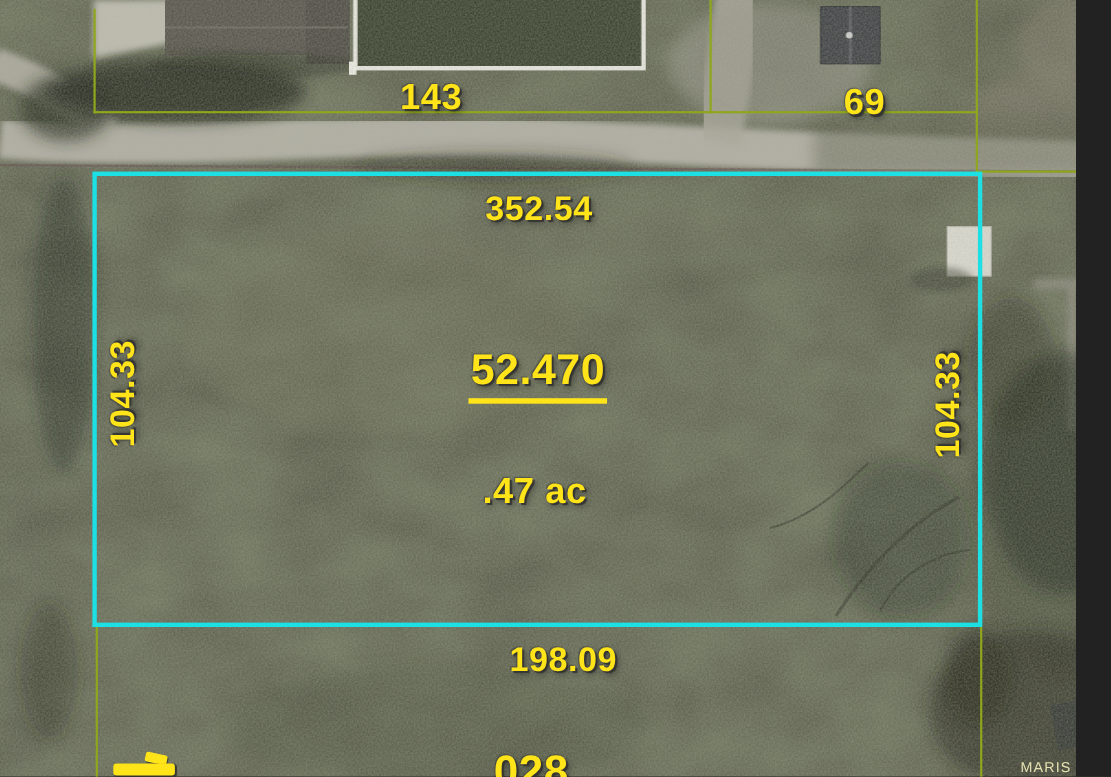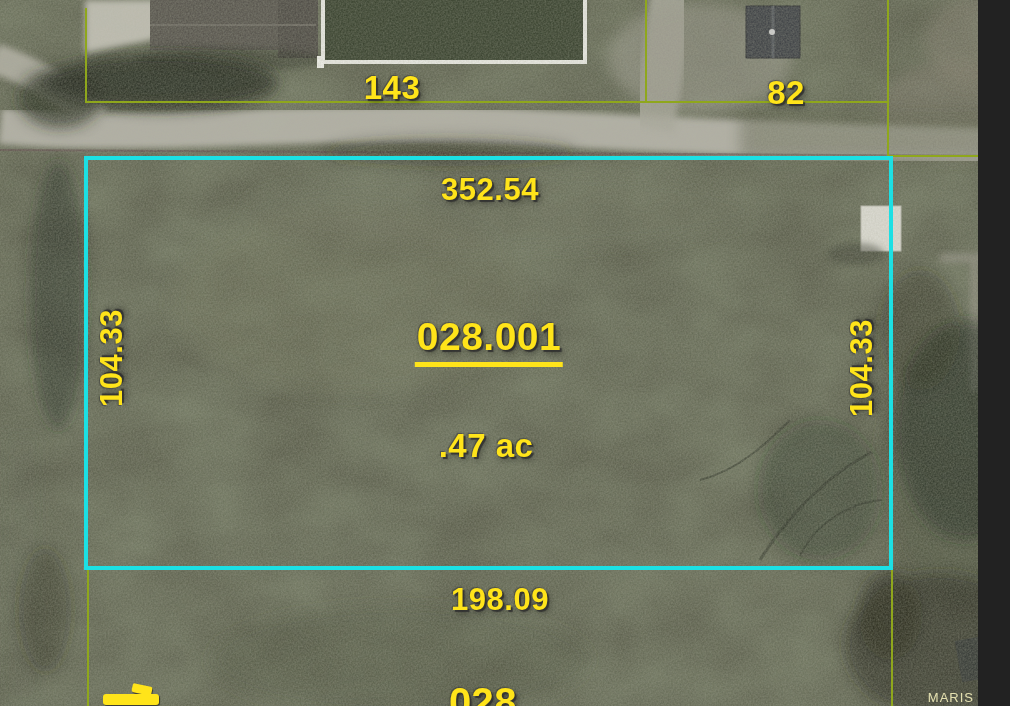--- a/index.html
+++ b/index.html
@@ -120,29 +120,29 @@
   <div class="line" style="left:85px;top:101px;width:804px;height:2px;"></div>
   <div class="line" style="left:645px;top:0px;width:2px;height:103px;"></div>
   <div class="line" style="left:887px;top:0px;width:2px;height:157px;"></div>
   <div class="line" style="left:887px;top:155px;width:123px;height:2px;"></div>
   <div class="line" style="left:87px;top:568px;width:2px;height:138px;"></div>
   <div class="line" style="left:891px;top:570px;width:2px;height:136px;"></div>
 
   <div class="hl-rect"></div>
 
   <div class="lbl s33" style="left:392px;top:88px;">143</div>
-  <div class="lbl s33" style="left:786px;top:93px;">82</div>
+  <div class="lbl s33" style="left:786px;top:93px;">69</div>
   <div class="lbl s31" style="left:490px;top:190px;">352.54</div>
   <div class="lbl s31 rot" style="left:112px;top:358px;">104.33</div>
   <div class="lbl s31 rot" style="left:862px;top:368px;">104.33</div>
   <div class="lbl s39" style="left:489px;top:337px;">
-    <span class="parcel-id">028.001</span>
+    <span class="parcel-id">52.470</span>
   </div>
   <div class="lbl s33" style="left:486px;top:446px;">.47 ac</div>
-  <div class="lbl s31" style="left:500px;top:600px;">198.09</div>
+  <div class="lbl s31" style="left:512px;top:600px;">198.09</div>
   <div class="lbl s40" style="left:483px;top:702px;">028</div>
 
   <div>
     <div class="marker-stub"></div>
     <div class="marker-bar"></div>
   </div>
 
   <div class="watermark">MARIS</div>
 </div>
 

